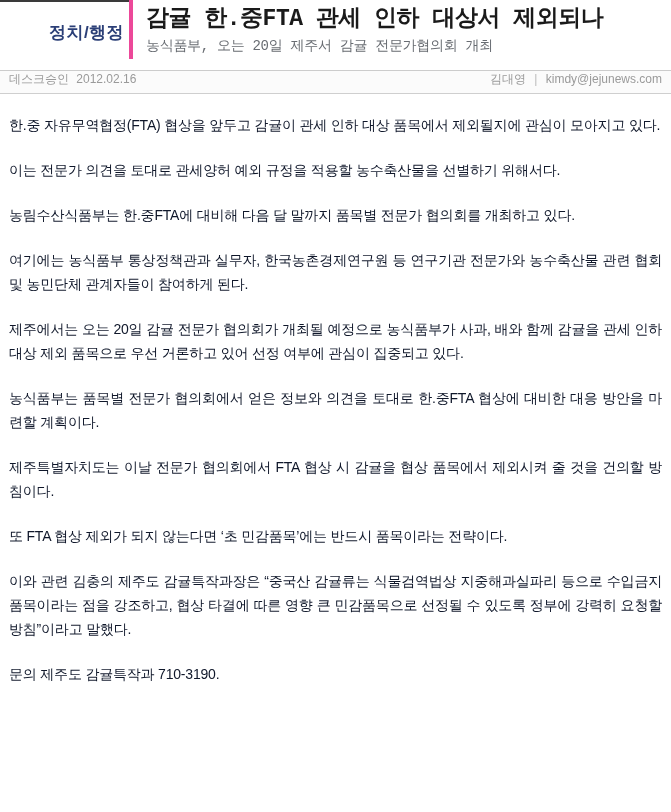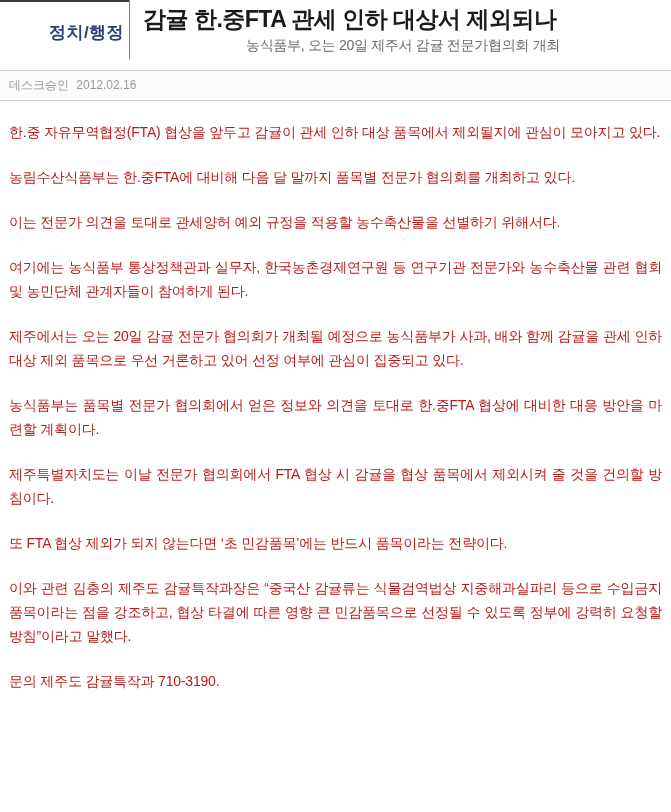--- a/index.html
+++ b/index.html
@@ -29,63 +29,62 @@
   .category-label {
     color: #2b3f77;
     font-size: 17px;
     font-weight: bold;
     letter-spacing: 0.5px;
     padding-top: 4px;
     margin-left: 44px;
   }
   .title-block {
     flex: 1;
-    border-left: 1px solid #ec4899;
+    border-left: 4px solid #ec4899;
     padding: 6px 8px 4px 13px;
+    font-family: Liberation Mono, monospace;
   }
   .article-title {
     margin: 0;
     font-size: 23px;
     line-height: 27px;
     font-weight: bold;
     color: #1a1a1a;
     letter-spacing: -0.5px;
   }
   .article-subtitle {
     margin: 4px 0 0 0;
     font-size: 14px;
     color: #686c72;
     letter-spacing: -0.3px;
-    text-align: center;
   }
 
   
   .byline-bar {
     margin-top: 11px;
-    height: 31px;
+    height: 24px;
     background: #fbfbfb;
     border-top: 1px solid #cccccc;
     border-bottom: 1px solid #cfcfcf;
     display: flex;
-    align-items: center;
     justify-content: space-between;
     padding: 0 9px;
     font-size: 12px;
     color: #9a9a9a;
   }
   .byline-left span { margin-right: 4px; }
   .byline-right { color: #9a9a9a; }
   .byline-right .sep { margin: 0 5px; color: #bbbbbb; }
   .byline-right .email { color: #9a9a9a; text-decoration: none; }
 
   
   .article-body {
     padding: 19px 9px 0 9px;
     font-size: 14px;
-    color: #b91c1c;
+    color: #0f172a;
     line-height: 24px;
     text-align: justify;
     letter-spacing: -0.2px;
   }
   .article-body p {
     margin: 0 0 21px 0;
   }
 </style>
 </head>
 <body>
@@ -98,26 +97,31 @@
     <h1 class="article-title">감귤 한.중FTA 관세 인하 대상서 제외되나</h1>
     <p class="article-subtitle">농식품부, 오는 20일 제주서 감귤 전문가협의회 개최</p>
   </div>
 </div>
 
 <div class="byline-bar">
   <div class="byline-left">
     <span>데스크승인</span>
     <span>2012.02.16</span>
   </div>
+  <div class="byline-right">
+    <span>김대영</span>
+    <span class="sep">|</span>
+    <span class="email">kimdy@jejunews.com</span>
+  </div>
 </div>
 
 <div class="article-body">
     <p>한.중 자유무역협정(FTA) 협상을 앞두고 감귤이 관세 인하 대상 품목에서 제외될지에 관심이 모아지고 있다.</p>
+    <p>이는 전문가 의견을 토대로 관세양허 예외 규정을 적용할 농수축산물을 선별하기 위해서다.</p>
     <p>농림수산식품부는 한.중FTA에 대비해 다음 달 말까지 품목별 전문가 협의회를 개최하고 있다.</p>
-    <p>이는 전문가 의견을 토대로 관세양허 예외 규정을 적용할 농수축산물을 선별하기 위해서다.</p>
     <p>여기에는 농식품부 통상정책관과 실무자, 한국농촌경제연구원 등 연구기관 전문가와 농수축산물 관련 협회 및 농민단체 관계자들이 참여하게 된다.</p>
     <p>제주에서는 오는 20일 감귤 전문가 협의회가 개최될 예정으로 농식품부가 사과, 배와 함께 감귤을 관세 인하 대상 제외 품목으로 우선 거론하고 있어 선정 여부에 관심이 집중되고 있다.</p>
     <p>농식품부는 품목별 전문가 협의회에서 얻은 정보와 의견을 토대로 한.중FTA 협상에 대비한 대응 방안을 마련할 계획이다.</p>
     <p>제주특별자치도는 이날 전문가 협의회에서 FTA 협상 시 감귤을 협상 품목에서 제외시켜 줄 것을 건의할 방침이다.</p>
     <p>또 FTA 협상 제외가 되지 않는다면 ‘초 민감품목’에는 반드시 품목이라는 전략이다.</p>
     <p>이와 관련 김충의 제주도 감귤특작과장은 “중국산 감귤류는 식물검역법상 지중해과실파리 등으로 수입금지 품목이라는 점을 강조하고, 협상 타결에 따른 영향 큰 민감품목으로 선정될 수 있도록 정부에 강력히 요청할 방침”이라고 말했다.</p>
     <p>문의 제주도 감귤특작과 710-3190.</p>
   </div>
 
 </body></html>

